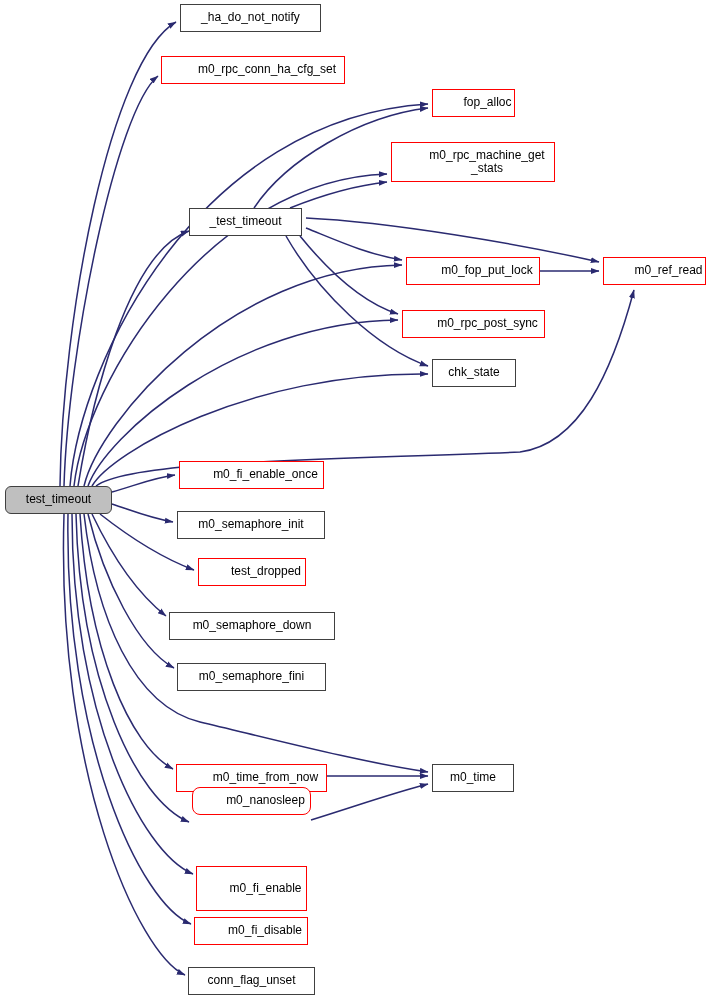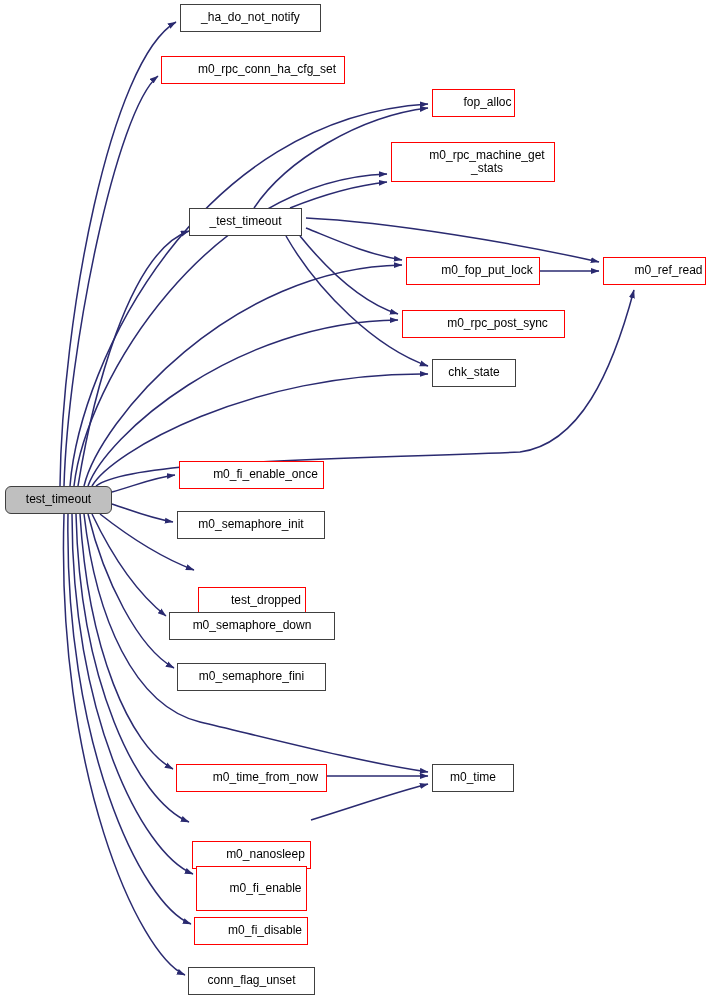--- a/index.html
+++ b/index.html
@@ -103,28 +103,28 @@
   <div class="nodes" id="nodes">
       <div class="node current" style="left: 5px; top: 486px; width: 107px; height: 28px; border-radius: 6px;">test_timeout</div>
       <div class="node black" style="left: 180px; top: 4px; width: 141px; height: 28px;">_ha_do_not_notify</div>
       <div class="node red" style="left: 161px; top: 56px; width: 184px; height: 28px;">m0_rpc_conn_ha_cfg_set</div>
       <div class="node red" style="left: 432px; top: 89px; width: 83px; height: 28px;">fop_alloc</div>
       <div class="node red" style="left: 391px; top: 142px; width: 164px; height: 40px;">m0_rpc_machine_get
 _stats</div>
       <div class="node black" style="left: 189px; top: 208px; width: 113px; height: 28px;">_test_timeout</div>
       <div class="node red" style="left: 406px; top: 257px; width: 134px; height: 28px;">m0_fop_put_lock</div>
       <div class="node red" style="left: 603px; top: 257px; width: 103px; height: 28px;">m0_ref_read</div>
-      <div class="node red" style="left: 402px; top: 310px; width: 163px; height: 28px;">m0_rpc_post_sync</div>
+      <div class="node red" style="left: 402px; top: 310px; width: 143px; height: 28px;">m0_rpc_post_sync</div>
       <div class="node black" style="left: 432px; top: 359px; width: 84px; height: 28px;">chk_state</div>
       <div class="node red" style="left: 179px; top: 461px; width: 145px; height: 28px;">m0_fi_enable_once</div>
       <div class="node black" style="left: 177px; top: 511px; width: 148px; height: 28px;">m0_semaphore_init</div>
-      <div class="node red" style="left: 198px; top: 587px; width: 108px; height: 28px;">test_dropped</div>
+      <div class="node red" style="left: 198px; top: 558px; width: 108px; height: 28px;">test_dropped</div>
       <div class="node black" style="left: 169px; top: 612px; width: 166px; height: 28px;">m0_semaphore_down</div>
       <div class="node black" style="left: 177px; top: 663px; width: 149px; height: 28px;">m0_semaphore_fini</div>
       <div class="node red" style="left: 176px; top: 764px; width: 151px; height: 28px;">m0_time_from_now</div>
       <div class="node black" style="left: 432px; top: 764px; width: 82px; height: 28px;">m0_time</div>
-      <div class="node red" style="left: 192px; top: 841px; width: 119px; height: 28px;">m0_nanosleep</div>
+      <div class="node red" style="left: 192px; top: 787px; width: 119px; height: 28px; border-radius: 8px;">m0_nanosleep</div>
       <div class="node red" style="left: 196px; top: 866px; width: 111px; height: 45px;">m0_fi_enable</div>
       <div class="node red" style="left: 194px; top: 917px; width: 114px; height: 28px;">m0_fi_disable</div>
       <div class="node black" style="left: 188px; top: 967px; width: 127px; height: 28px;">conn_flag_unset</div>
     </div>
 
 </div>
 
 </body></html>

